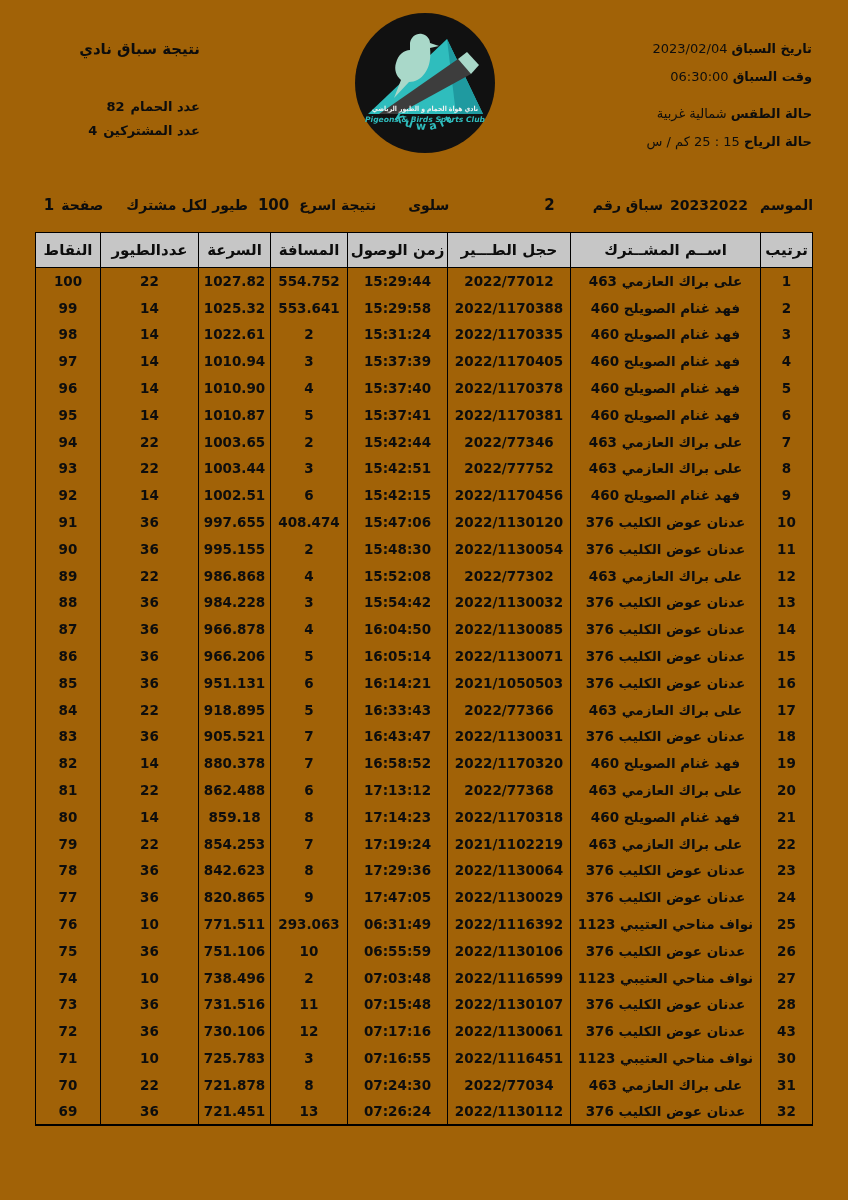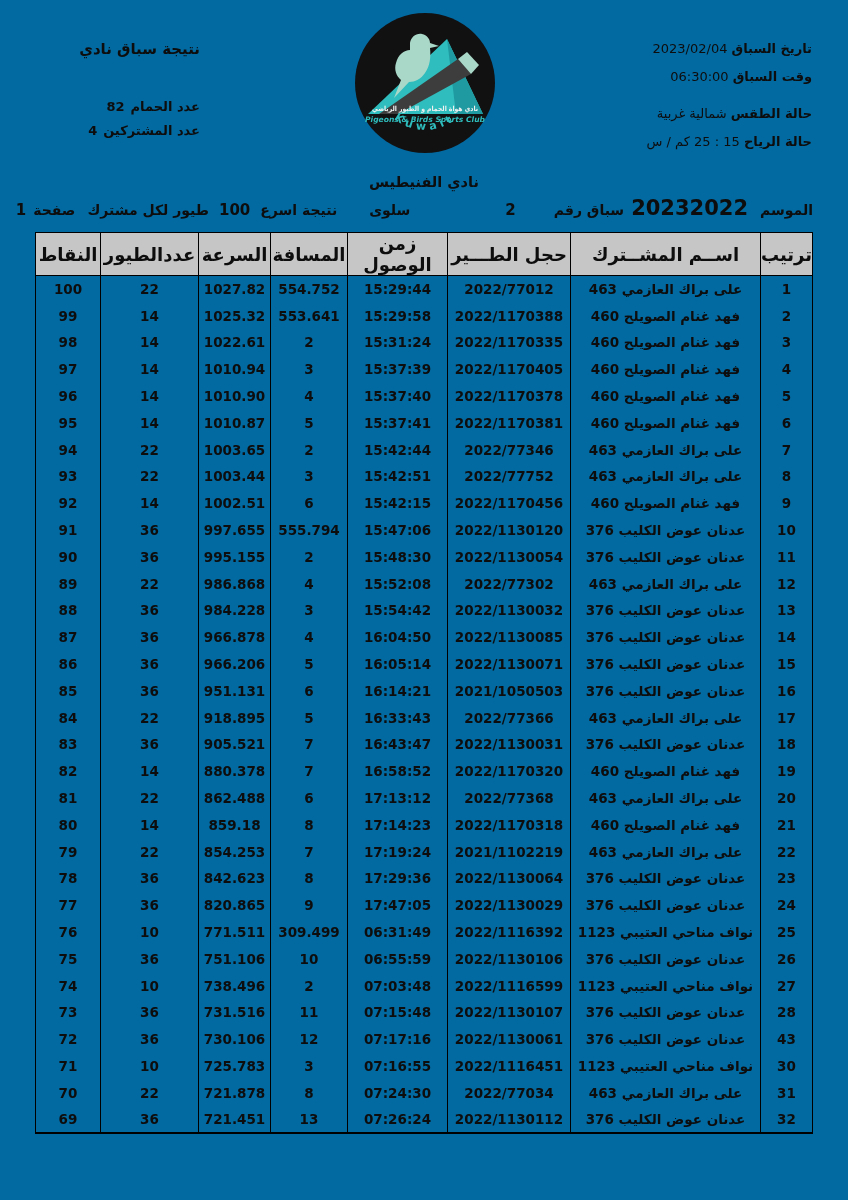--- a/index.html
+++ b/index.html
@@ -1,48 +1,48 @@
 <!DOCTYPE html>
 <html lang="ar"><head>
 <meta charset="utf-8">
 <style>
   * { margin:0; padding:0; box-sizing:border-box; }
   html,body { background:#ffffff; }
   body { font-family:"DejaVu Sans", sans-serif; color:#0d0d0d; }
-  .page { position:relative; width:848px; height:1200px; background:#0369a1; overflow:hidden; }
+  .page { position:relative; width:848px; height:1200px; background:#a16207; overflow:hidden; }
 
   
   .hdr-left { position:absolute; left:40px; top:40px; width:160px; direction:rtl; text-align:right; }
   .doc-title { font-size:15px; font-weight:bold; }
   .stat-line { display:flex; direction:rtl; justify-content:flex-start; gap:6px; font-size:13px; font-weight:bold; margin-top:9px; }
   .stat-line.first { margin-top:41px; }
 
   
   .hdr-right { position:absolute; right:36px; top:40px; direction:rtl; text-align:right; }
   .info-line { font-size:13px; margin-bottom:10px; line-height:18px; }
   .info-line .lbl { font-weight:bold; }
   .info-line .val { font-weight:normal; }
   .info-line.gap-above { margin-top:19px; }
 
   
   .logo { position:absolute; left:355px; top:13px; width:140px; height:140px; }
 
   
   .club-name { position:absolute; left:0; top:174px; width:848px; text-align:center; font-size:14.5px; font-weight:bold; direction:rtl; }
   .season-row { position:absolute; left:35px; top:196px; width:778px; direction:rtl; display:flex; align-items:baseline; font-weight:bold; font-size:14px; white-space:nowrap; }
-  .season-row .big { font-size:21px; }
+  .season-row .big { font-size:14px; }
   .season-row .num { font-size:15px; }
   .m12{margin-left:12px}.m14{margin-left:7px}.m38{margin-left:38px}.m95{margin-left:95px}
-  .m32{margin-left:32px}.m10{margin-left:10px}.m5{margin-left:12px}
+  .m32{margin-left:32px}.m10{margin-left:10px}.m5{margin-left:23px}
 
   
   table.results { position:absolute; left:35px; top:232px; width:778px; border-collapse:collapse; table-layout:fixed; direction:rtl; }
   table.results th {
-    background:#c6c6c6; border:1.5px solid #000; height:25px;
-    font-size:18px; font-weight:bold; text-align:center; vertical-align:middle;
+    background:#c6c6c6; border:1.5px solid #000; height:35px;
+    font-size:15px; font-weight:bold; text-align:center; vertical-align:middle;
   }
   table.results td {
     border-left:1px solid #000; border-right:1px solid #000;
     height:26.8px; padding:0 2px; text-align:center; vertical-align:middle;
     font-size:13.5px; font-weight:bold; overflow:hidden; white-space:nowrap;
   }
   table.results { border:1.5px solid #000; border-bottom:2px solid #000; }
   td.cell-name { font-size:13px; }
 </style>
 </head>
@@ -97,21 +97,20 @@
     <div class="info-line gap-above">
       <span class="lbl">حالة الطقس</span>
       <span class="val">شمالية غربية</span>
     </div>
     <div class="info-line">
       <span class="lbl">حالة الرياح</span>
       <span class="val">15 : 25 كم / س</span>
     </div>
   </div>
 
-  <div class="club-name">نادي الفنيطيس</div>
 
   <div class="season-row">
     <span class="m12">الموسم</span>
     <span class="big m14">20232022</span>
     <span class="m38">سباق رقم</span>
     <span class="num m95">2</span>
     <span class="m32">سلوى</span>
     <span class="m10">نتيجة اسرع</span>
     <span class="num m10">100</span>
     <span class="m5">طيور لكل مشترك</span>
@@ -231,21 +230,21 @@
           <td class="cell-distance">6</td>
           <td class="cell-speed">1002.51</td>
           <td class="cell-birds">14</td>
           <td class="cell-points">92</td>
         </tr>
         <tr>
           <td class="cell-rank">10</td>
           <td class="cell-name">عدنان عوض الكليب 376</td>
           <td class="cell-ring">2022/1130120</td>
           <td class="cell-arrival">15:47:06</td>
-          <td class="cell-distance">555.794</td>
+          <td class="cell-distance">408.474</td>
           <td class="cell-speed">997.655</td>
           <td class="cell-birds">36</td>
           <td class="cell-points">91</td>
         </tr>
         <tr>
           <td class="cell-rank">11</td>
           <td class="cell-name">عدنان عوض الكليب 376</td>
           <td class="cell-ring">2022/1130054</td>
           <td class="cell-arrival">15:48:30</td>
           <td class="cell-distance">2</td>
@@ -381,21 +380,21 @@
           <td class="cell-distance">9</td>
           <td class="cell-speed">820.865</td>
           <td class="cell-birds">36</td>
           <td class="cell-points">77</td>
         </tr>
         <tr>
           <td class="cell-rank">25</td>
           <td class="cell-name">نواف مناحي العتيبي 1123</td>
           <td class="cell-ring">2022/1116392</td>
           <td class="cell-arrival">06:31:49</td>
-          <td class="cell-distance">309.499</td>
+          <td class="cell-distance">293.063</td>
           <td class="cell-speed">771.511</td>
           <td class="cell-birds">10</td>
           <td class="cell-points">76</td>
         </tr>
         <tr>
           <td class="cell-rank">26</td>
           <td class="cell-name">عدنان عوض الكليب 376</td>
           <td class="cell-ring">2022/1130106</td>
           <td class="cell-arrival">06:55:59</td>
           <td class="cell-distance">10</td>

